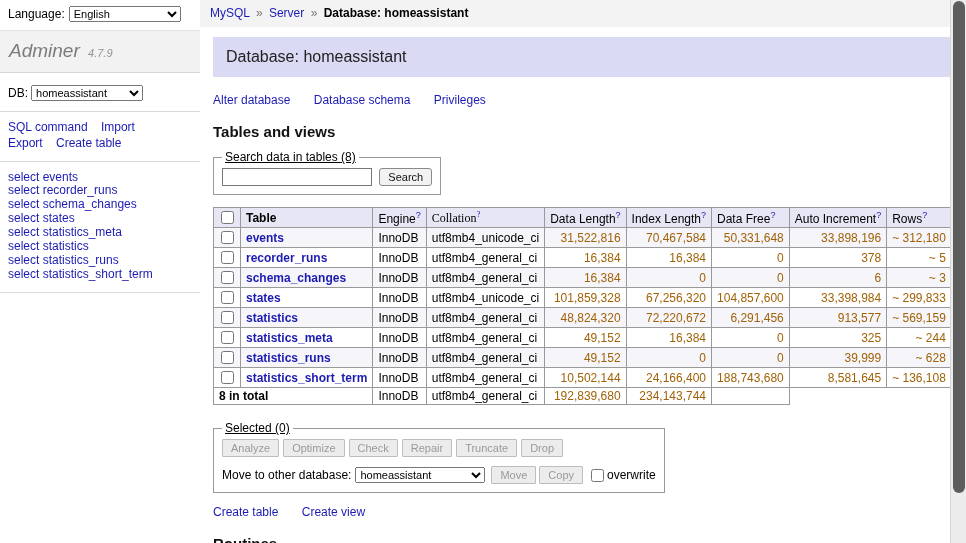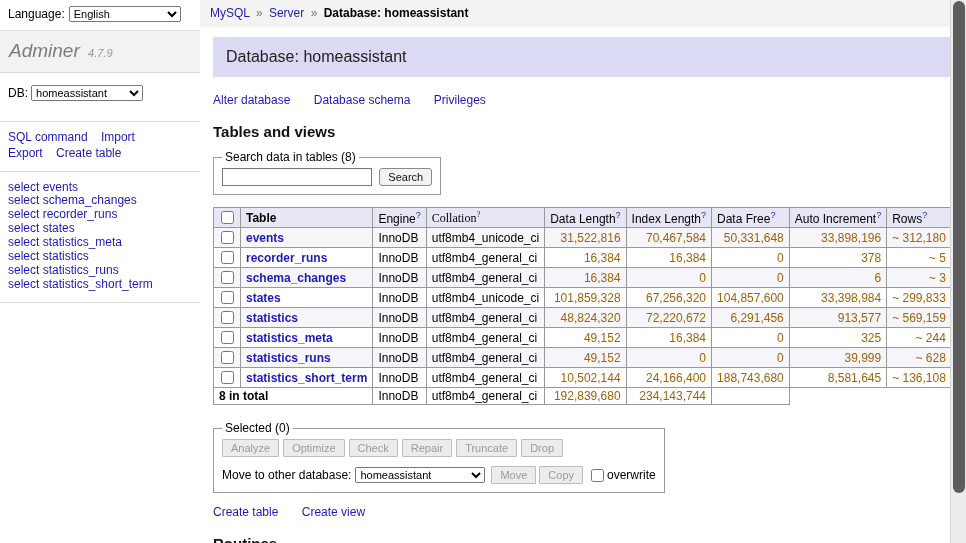--- a/index.html
+++ b/index.html
@@ -17,21 +17,21 @@
   .sidebar { width:200px; flex:0 0 200px; background:#fff; }
   .lang-row { padding:6px 8px 5px; }
   .lang-row .lbl { margin-right:4px; }
   .lang-row select { font-size:11px; width:112px; }
   h1.brand {
     margin:3px 0 0; padding:9px 9px 10px; background:#f2f2f2;
     border-top:1px solid #e2e2e2; border-bottom:1px solid #d6d6d6;
     font-size:19px; font-weight:normal; font-style:italic; color:#7b7b7b;
   }
   h1.brand .version { font-size:11px; color:#949494; margin-left:3px; }
-  .db-row { padding:12px 8px 20px; border-bottom:1px solid #d9d9d9; }
+  .db-row { padding:12px 8px 10px; border-bottom:1px solid #d9d9d9; }
   .db-row select { font-size:11px; width:112px; margin-left:3px; }
   .links-block { padding:8px 8px 9px; border-bottom:1px solid #d9d9d9; }
   .links-block p { margin:0 0 2px; }
   .links-block a { margin-right:10px; }
   .table-list { padding:8px 8px 10px; border-bottom:1px solid #d9d9d9; }
   .table-list a { display:block; line-height:1.08; padding:0.5px 0; color:#1b1bb3; }
 
   
   .main { flex:1; position:relative; }
   .topbar { display:flex; align-items:flex-start; }
@@ -47,21 +47,21 @@
   .content { padding:10px 48px 0 13px; }
   h2.page-title {
     margin:0 0 16px; padding:11px 13px; background:#dadaf5;
     font-size:16px; font-weight:normal; color:#222;
   }
   .actions { margin:0 0 14px; }
   .actions a { margin-right:20px; }
   h3 { font-size:15px; margin:16px 0 10px; color:#111; }
 
   fieldset { border:1px solid #999; padding:4px 8px 8px; margin:0 0 12px; width:fit-content; }
-  legend { font-size:12px; padding:0 3px; }
+  legend { font-size:12px; padding:0 3px;text-decoration:underline; }
   .search-input { width:150px; height:18px; border:1px solid #767676; font-size:12px; margin-right:4px; }
 
   table.tables { border-collapse:collapse; margin:2px 0 16px; }
   .tables th, .tables td {
     border:1px solid #999; padding:1px 5px; height:17px;
     font-size:12px; white-space:nowrap;
   }
   .tables thead th { background:#e6e6f5; font-weight:normal; text-align:left; }
   .tables thead th.name-h { font-weight:bold; }
   .tables td.check, .tables th.check { width:22px; text-align:center; padding:0 3px; }
@@ -115,22 +115,22 @@
         <a>SQL command</a>
         <a>Import</a>
       </p>
       <p>
         <a>Export</a>
         <a>Create table</a>
       </p>
     </div>
     <div class="table-list">
         <a>select events</a>
+        <a>select recorder_runs</a>
         <a>select schema_changes</a>
-        <a>select recorder_runs</a>
         <a>select states</a>
         <a>select statistics_meta</a>
         <a>select statistics</a>
         <a>select statistics_runs</a>
         <a>select statistics_short_term</a>
       </div>
   </aside>
 
   <div class="main">
     <div class="topbar">

